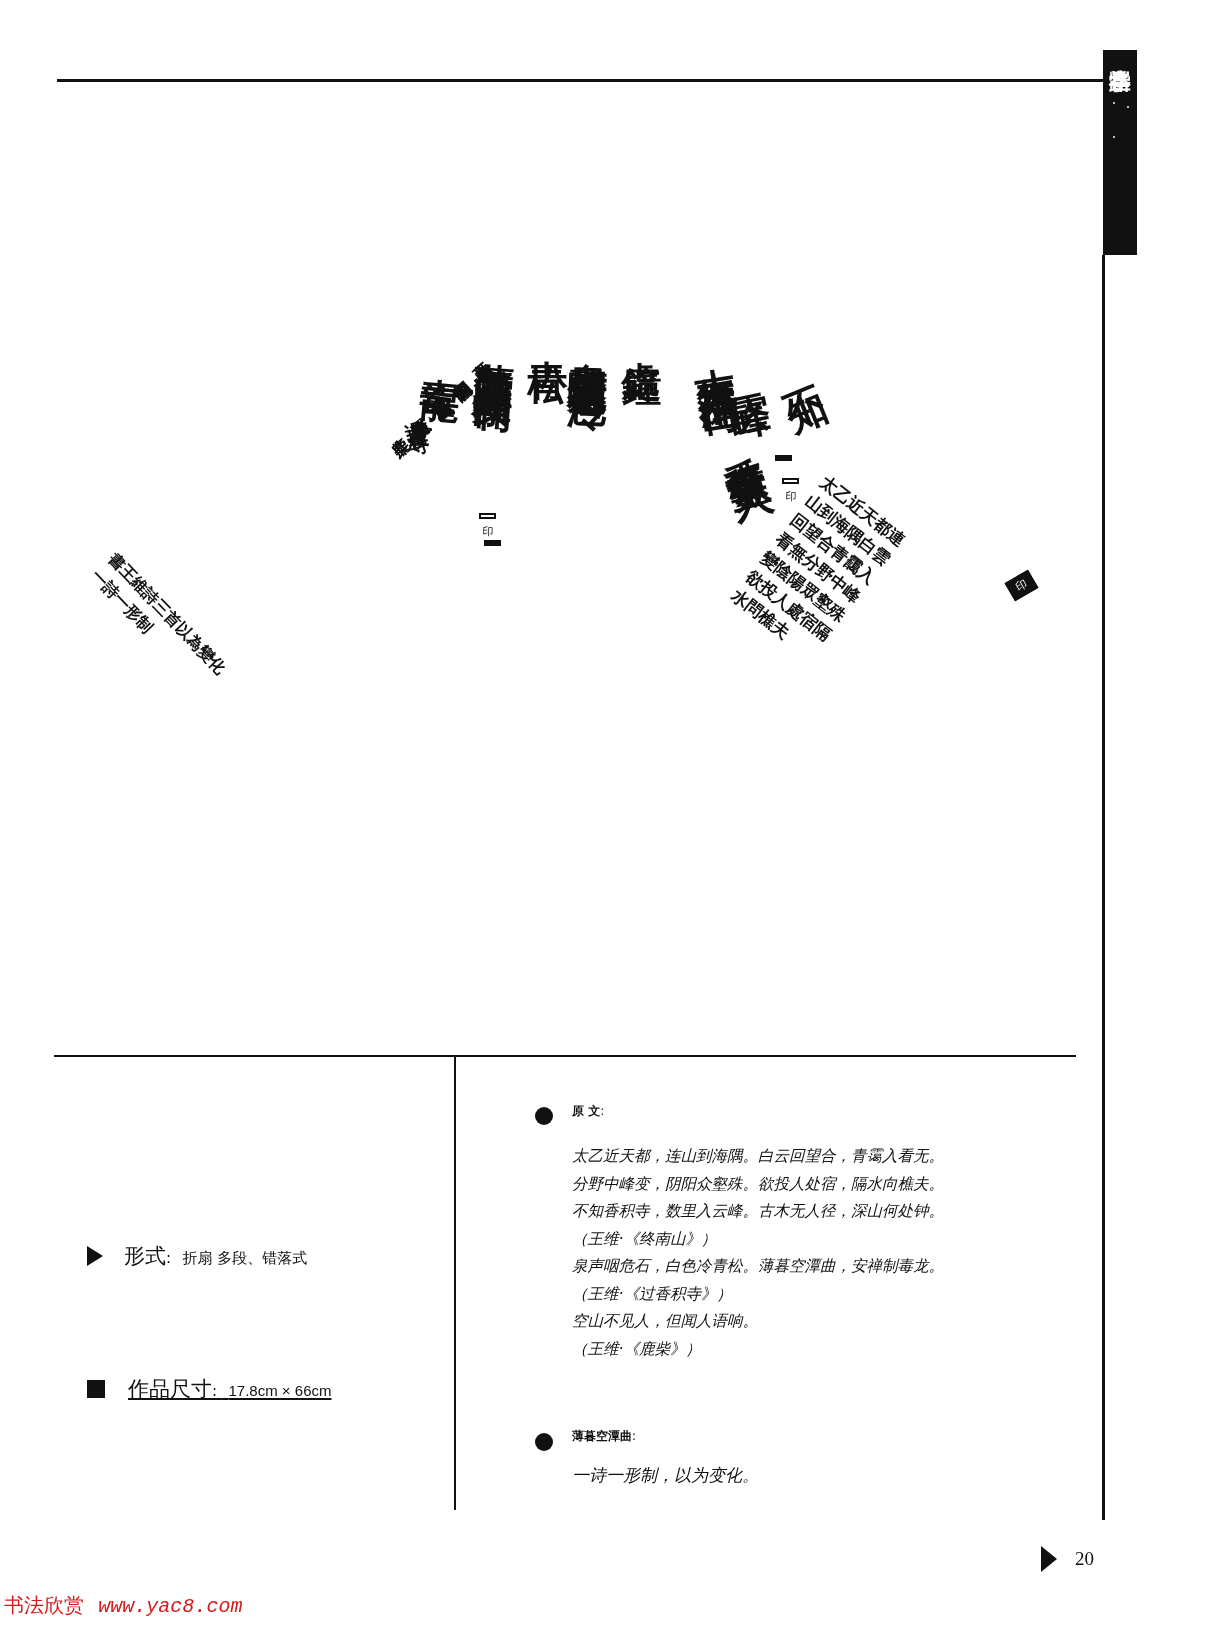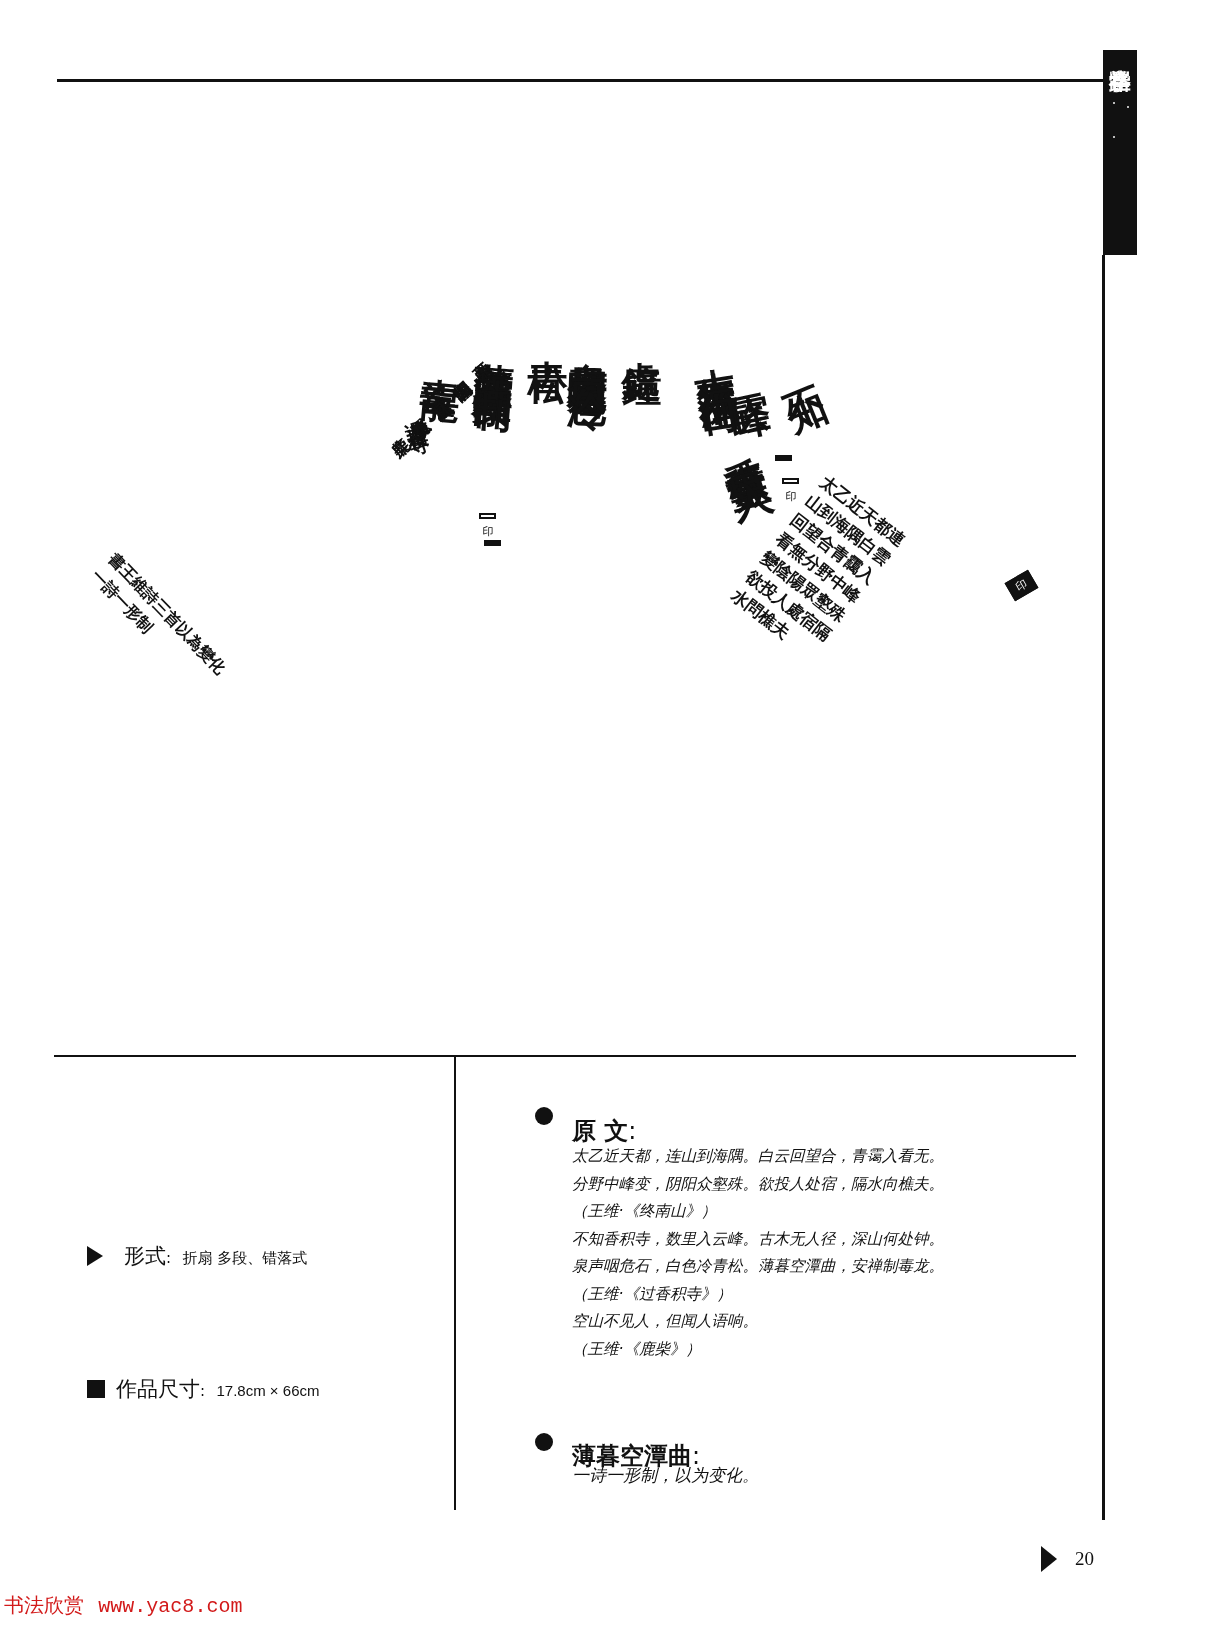--- a/index.html
+++ b/index.html
@@ -22,26 +22,26 @@
   .tiny { font-size:17px; line-height:17px; }
   .seal { position:absolute; border:2px solid #111; font-size:11px; line-height:11px; padding:1px; writing-mode:vertical-rl; font-family:"DejaVu Serif",serif; }
   .seal.filled { background:#111; color:#fff; }
 
   
   .bullet-tri { width:0; height:0; border-top:10px solid transparent; border-bottom:10px solid transparent; border-left:16px solid #111; position:absolute; }
   .bullet-sq { width:18px; height:18px; background:#111; position:absolute; }
   .bullet-dot { width:18px; height:18px; border-radius:50%; background:#111; position:absolute; }
   .label-big { position:absolute; font-size:21px; font-family:"DejaVu Sans",sans-serif; }
   .label-val { font-size:15px; }
-  .section-title { position:absolute; font-size:24px; font-weight:bold;margin-top:12px; }
+  .section-title { position:absolute; font-size:12px; font-weight:bold; }
   .text-lines { position:absolute; font-size:15.5px; line-height:27.5px;font-style:italic; }
   .text-lines div { white-space:nowrap; }
   .page-num { position:absolute; font-size:19px; font-family:"Liberation Sans",sans-serif; }
   .watermark { position:absolute; color:#d21a1a; font-size:20px; font-family:"DejaVu Serif","Liberation Serif",serif; }
-  .watermark .url { font-family:"Liberation Mono","DejaVu Sans Mono",monospace; }
+  .watermark .url { font-family:"Liberation Mono","DejaVu Sans Mono",monospace;font-style:italic; }
 </style>
 </head>
 <body>
 
 <div class="hline" style="left:57px; top:79px; width:1046px; height:3px;"></div>
 
 <div class="vline" style="left:1102px; top:255px; width:3px; height:1265px;"></div>
 
 <div class="side-tab">
   <div class="side-title">崔学路</div>
@@ -130,35 +130,35 @@
 
 <div class="vline" style="left:454px; top:1055px; width:2px; height:455px;"></div>
 
 <div class="bullet-tri" style="left:87px; top:1246px;"></div>
 <div class="label-big" style="left:124px; top:1242px;">
   <span>形式</span><span style="font-size:15px">:&nbsp;</span>
   <span class="label-val">折扇 多段、错落式</span>
 </div>
 
 <div class="bullet-sq" style="left:87px; top:1380px;"></div>
-<div class="label-big" style="left:116px; top:1375px;">
+<div class="label-big" style="left:128px; top:1375px;text-decoration:underline;">
   <span>作品尺寸</span><span style="font-size:15px">:&nbsp;</span>
   <span class="label-val" style="font-family:'Liberation Sans',sans-serif">17.8cm × 66cm</span>
 </div>
 
 <div class="bullet-dot" style="left:535px; top:1107px;"></div>
 <div class="section-title" style="left:572px; top:1103px;">
   <span>原 文</span><span style="font-weight:normal">:</span>
 </div>
 
 <div class="text-lines" style="left:572px; top:1143px;">
   <div>太乙近天都，连山到海隅。白云回望合，青霭入看无。</div>
   <div>分野中峰变，阴阳众壑殊。欲投人处宿，隔水向樵夫。</div>
+  <div>不知香积寺，数里入云峰。古木无人径，深山何处钟。</div>
   <div>（王维·《终南山》）</div>
-  <div>不知香积寺，数里入云峰。古木无人径，深山何处钟。</div>
   <div>泉声咽危石，白色冷青松。薄暮空潭曲，安禅制毒龙。</div>
   <div>（王维·《过香积寺》）</div>
   <div>空山不见人，但闻人语响。</div>
   <div>（王维·《鹿柴》）</div>
 </div>
 
 <div class="bullet-dot" style="left:535px; top:1433px;"></div>
 <div class="section-title" style="left:572px; top:1428px;">
   <span>薄暮空潭曲</span><span style="font-weight:normal">:</span>
 </div>

